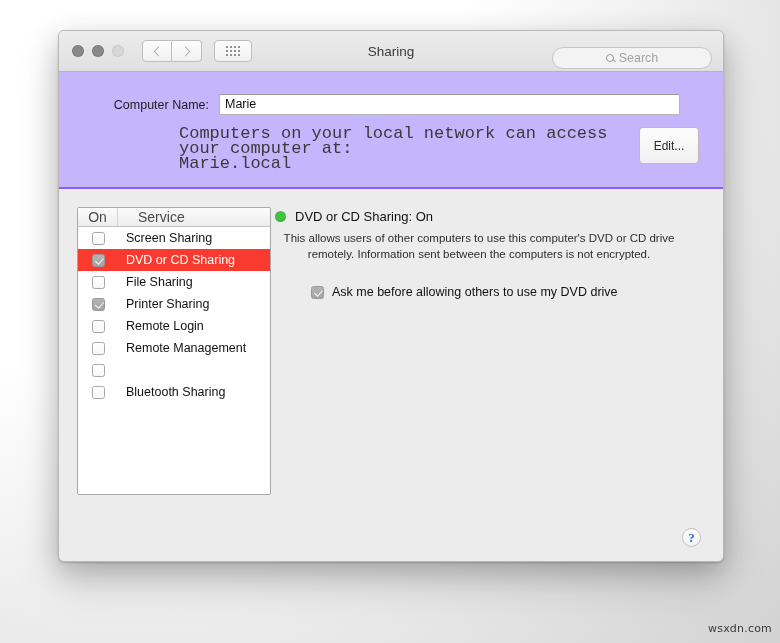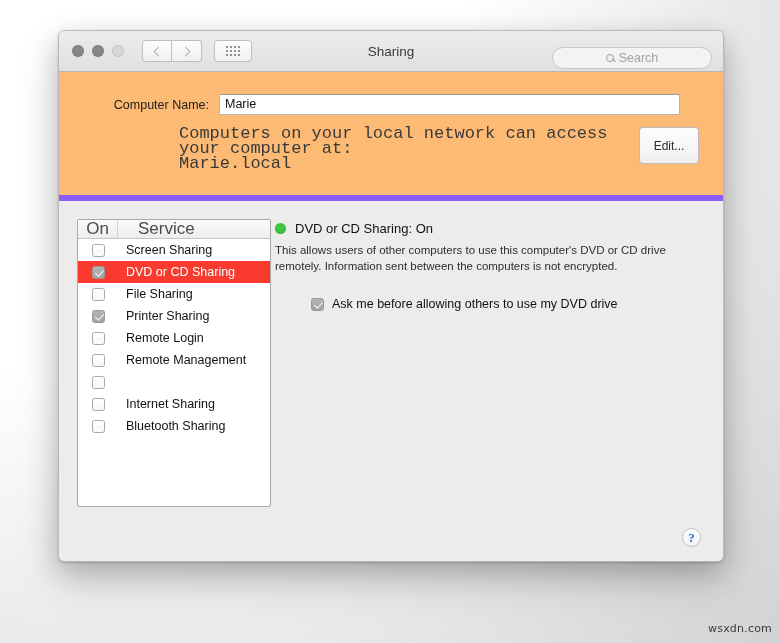--- a/index.html
+++ b/index.html
@@ -168,23 +168,23 @@
     right: -3.6px;
     bottom: 0px;
   }
   .searchph {
     font-size: 12.5px;
     color: #a2a2a2;
   }
 
   
   .topsection {
-    padding: 22px 24px 24px 24px;
-    border-bottom: 6px solid #8b5cf6;
-    background: #fdba74;
+    padding: 22px 24px 16px 24px;
+    border-bottom: 2px solid #8b5cf6;
+    background: #c4b5fd;
   }
 
   .namerow {
     display: flex;
     align-items: center;
   }
   .namelabel {
     width: 136px;
     text-align: right;
     padding-right: 10px;
@@ -250,21 +250,21 @@
     flex-direction: column;
     overflow: hidden;
     box-shadow: inset 0 1px 2px rgba(0,0,0,0.07);
   }
 
   .listhead {
     display: flex;
     height: 19px;
     background: linear-gradient(to bottom, #fbfbfb, #ededed);
     border-bottom: 1px solid #c4c4c4;
-    font-size: 17px;
+    font-size: 14px;
     color: #4a4a4a;
     flex: none;
   }
   .listhead .hcol-on {
     width: 40px;
     display: flex;
     align-items: center;
     justify-content: center;
     border-right: 1px solid #d3d3d3;
   }
@@ -347,20 +347,21 @@
     font-size: 13px;
     color: #111;
   }
 
   .desc {
     margin-top: 7px;
     font-size: 11.5px;
     color: #2e2e2e;
     line-height: 15.5px;
     max-width: 408px;
+    text-align: center;
   }
 
   .optionrow {
     margin-top: 23px;
     display: flex;
     align-items: center;
     gap: 8px;
     margin-left: 36px;
   }
   .optionlabel {
@@ -500,26 +501,20 @@
           </div>
           <div class="srow">
             <div class="ccell">
               <span class="cbox"></span>
             </div>
           </div>
           <div class="srow">
             <div class="ccell">
               <span class="cbox"></span>
             </div>
-            <div class="scell">Internet Sharing</div>
-          </div>
-          <div class="srow">
-            <div class="ccell">
-              <span class="cbox"></span>
-            </div>
             <div class="scell">Bluetooth Sharing</div>
           </div>
         </div>
     </div>
 
     <div class="detail">
       <div class="statusrow">
         <span class="dot" style="background: rgb(62, 196, 62);"></span>
         <span class="statustitle">DVD or CD Sharing: On</span>
       </div>

